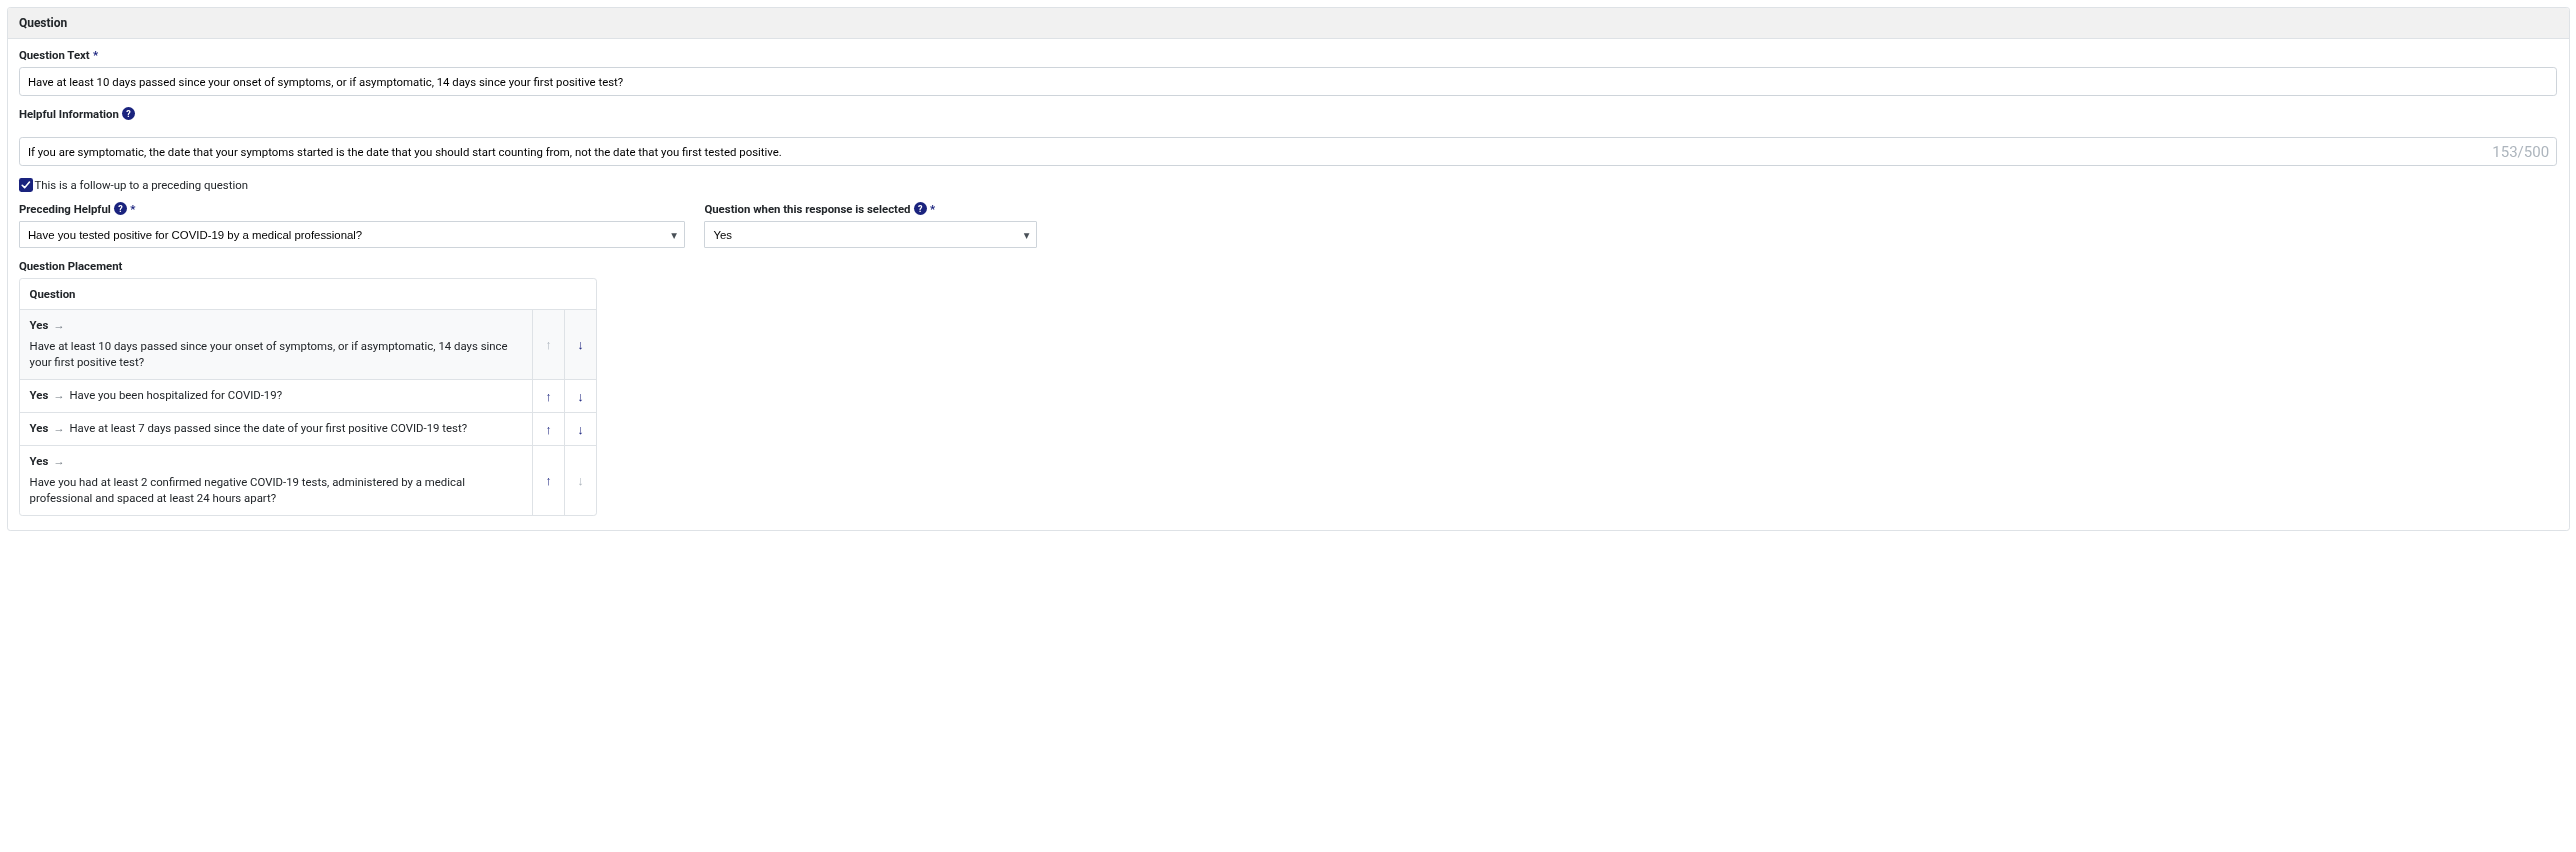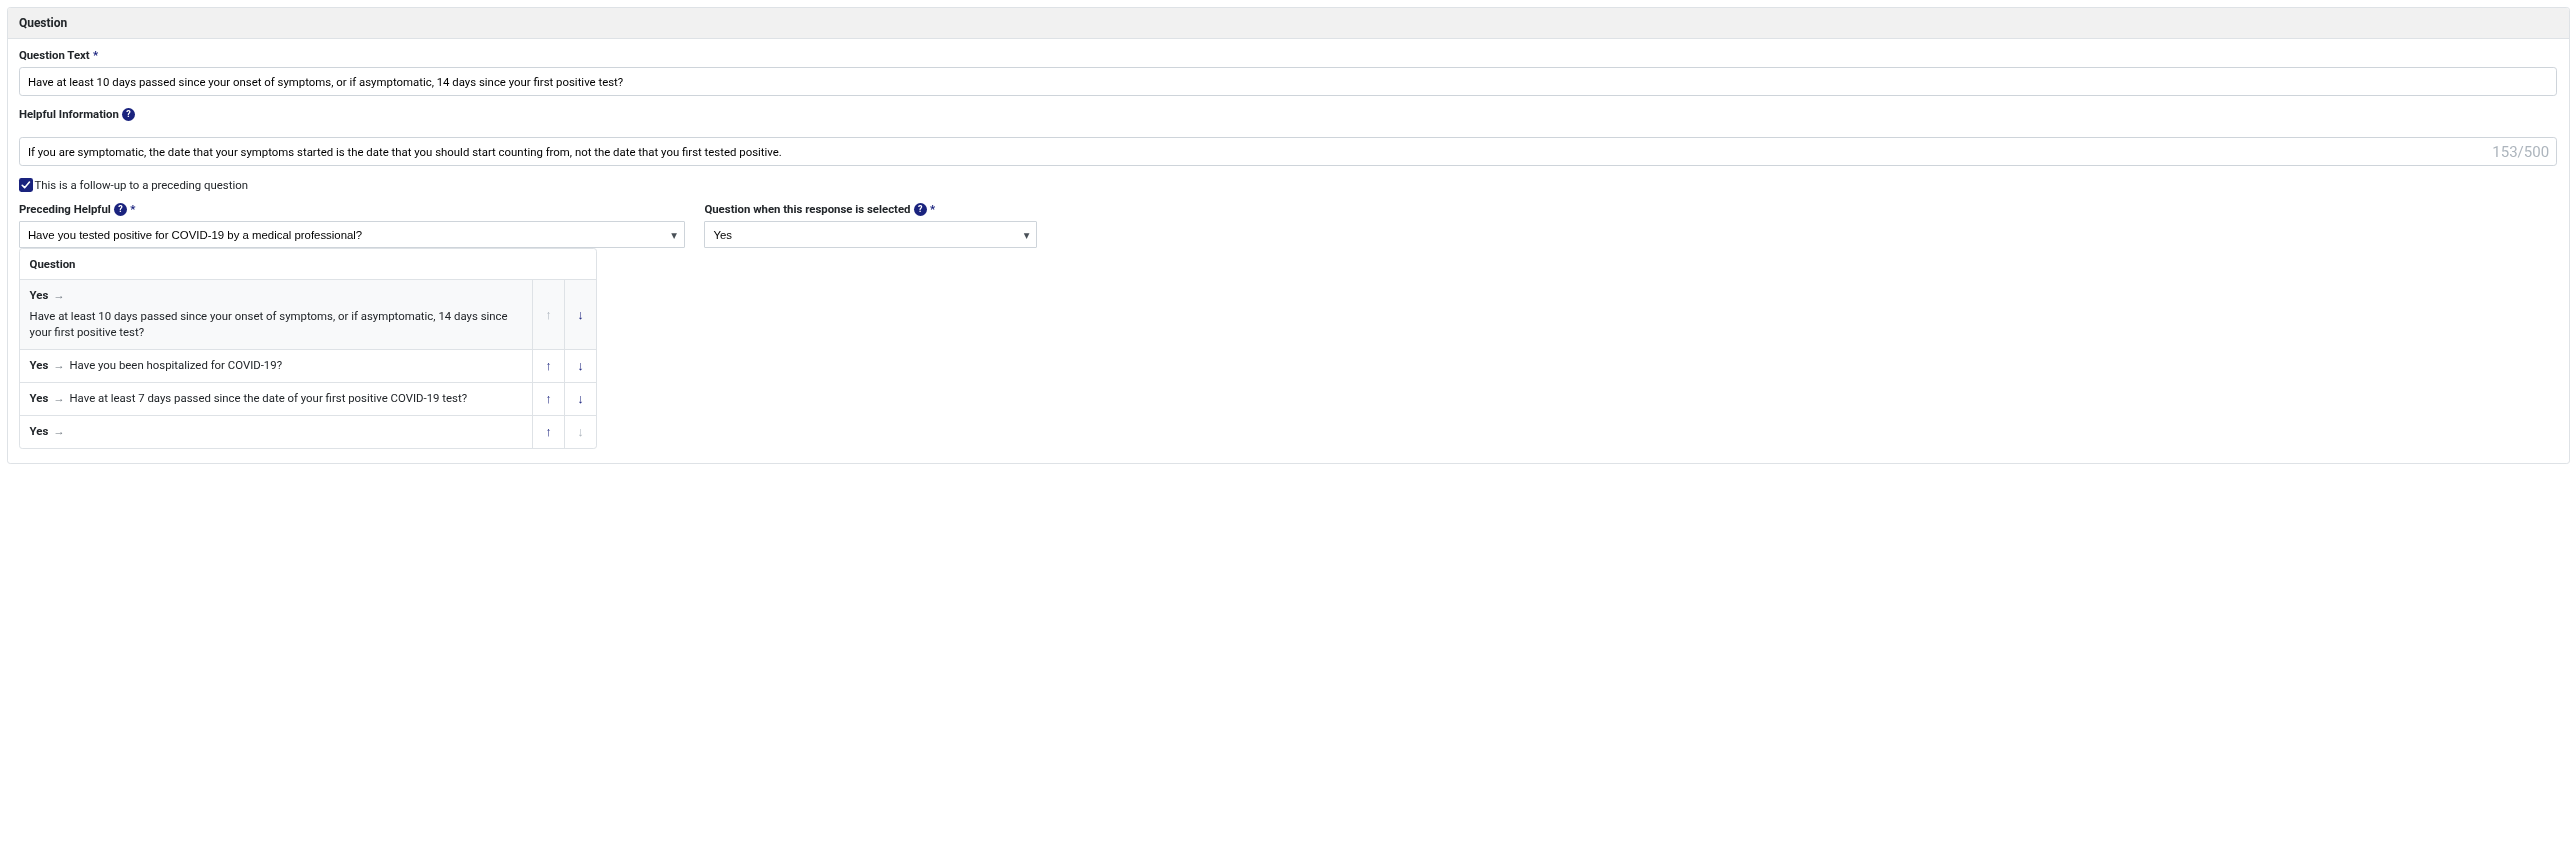--- a/index.html
+++ b/index.html
@@ -25,21 +25,21 @@
   }
   .panel-body {
     padding: 9.7px 11.4px 14.6px 11.4px;
   }
   .field-group { margin-bottom: 11.4px; }
   .field-label {
     font-weight: 700;
     font-size: 11.4px;
     margin-bottom: 4.9px;
     display: flex;
-    align-items: center;
+    align-items: flex-start;
     gap: 3.2px;
   }
   .req { color: #1a237e; font-weight: 700; }
   .text-input {
     width: 100%;
     padding: 6.5px 8px;
     border: 0.8px solid #ced4da;
     border-radius: 3.2px;
     font-size: 11.4px;
     font-family: inherit;
@@ -218,20 +218,21 @@
         </div>
         <div class="select-wrap">
           <select class="select">
             <option>Yes</option>
           </select>
           <span class="select-caret">▾</span>
         </div>
       </div>
     </div>
 
+    <div class="section-label">Question Placement</div>
     <div class="placement-table">
       <div class="pt-head">Question</div>
       <div id="pt-rows">
           <div class="pt-row selected">
             <div class="pt-text">
               <span class="pt-ans">Yes</span>
               <span class="pt-arrow-sep">→</span>
               <span>Have at least 10 days passed since your onset of symptoms, or if asymptomatic, 14 days since your first positive test?</span>
             </div>
             <div class="pt-actions">
@@ -258,20 +259,21 @@
             </div>
             <div class="pt-actions">
               <div class="pt-btn">↑</div>
               <div class="pt-btn">↓</div>
             </div>
           </div>
           <div class="pt-row">
             <div class="pt-text">
               <span class="pt-ans">Yes</span>
               <span class="pt-arrow-sep">→</span>
+              <span>Have you had at least 2 confirmed negative COVID-19 tests, administered by a medical professional and spaced at least 24 hours apart?</span>
             </div>
             <div class="pt-actions">
               <div class="pt-btn">↑</div>
               <div class="pt-btn disabled">↓</div>
             </div>
           </div>
         </div>
     </div>
 
   </div>

